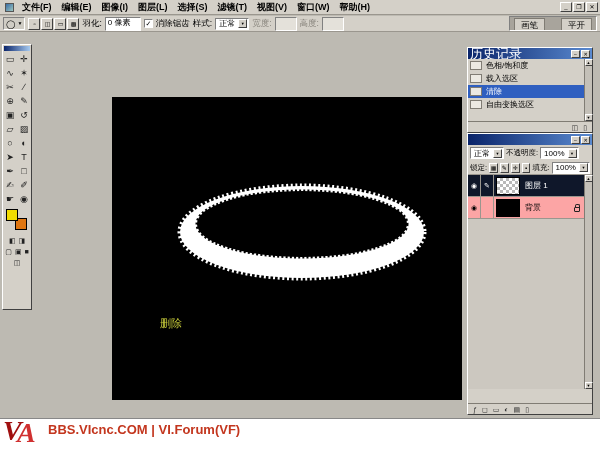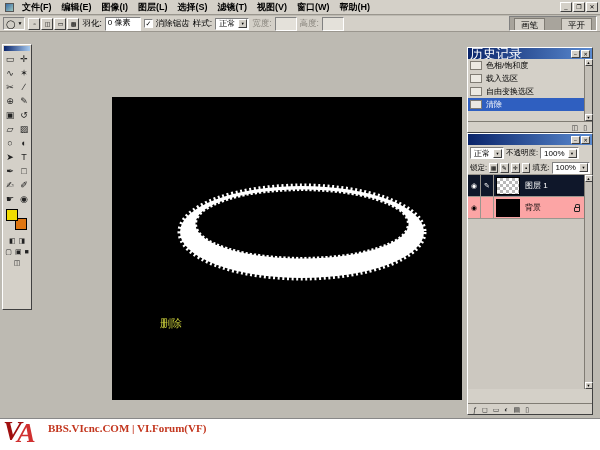--- a/index.html
+++ b/index.html
@@ -82,21 +82,21 @@
   .badge{display:flex;justify-content:center;}
   .padlock{width:6px;height:5px;border:1px solid #222;border-radius:1px;position:relative;margin-top:3px;}
   .padlock:before{content:"";position:absolute;top:-4px;left:0;width:3px;height:3px;border:1px solid #222;border-bottom:none;border-radius:2px 2px 0 0;}
 
   
   .footer{position:absolute;left:0;top:418px;width:600px;height:32px;background:#fff;border-top:1px solid #888;}
   .valogo{position:absolute;left:3px;top:1px;width:40px;height:30px;font-family:"Liberation Serif","DejaVu Serif",serif;font-style:italic;font-weight:bold;}
   .valogo .v{position:absolute;left:0;top:-5px;font-size:28px;color:#a01010;}
   .valogo .a{position:absolute;left:14px;top:-3px;font-size:28px;color:#d03030;}
   .ftext{position:absolute;left:48px;top:3px;}
-  .fl1{color:#c3361e;font-weight:bold;font-size:11px;font-family:Liberation Serif, serif;}
+  .fl1{color:#c3361e;font-weight:bold;font-size:13px;font-family:Liberation Sans, sans-serif;}
   .fl2{color:#3a3a3a;font-size:9px;margin-top:2px;font-family:"DejaVu Sans Mono","Liberation Mono",monospace;}
 </style>
 </head>
 <body>
 
 <div class="screen">
 
   <div class="menubar">
     <span class="appicon"></span>
     <span class="menu">文件(F)</span>
@@ -205,27 +205,27 @@
     </div>
     <div class="plist">
       <div class="hrow">
         <span class="hicon"></span>
         <span class="hlabel">色相/饱和度</span>
       </div>
       <div class="hrow">
         <span class="hicon"></span>
         <span class="hlabel">载入选区</span>
       </div>
+      <div class="hrow sel">
+        <span class="hicon"></span>
+        <span class="hlabel">清除</span>
+      </div>
       <div class="hrow">
         <span class="hicon"></span>
         <span class="hlabel">自由变换选区</span>
-      </div>
-      <div class="hrow sel">
-        <span class="hicon"></span>
-        <span class="hlabel">清除</span>
       </div>
       <div class="vscroll">
         <span class="sarrow">▲</span>
         <span class="sarrow">▼</span>
       </div>
     </div>
     <div class="pbottom right">
       <span class="pbicon">◫</span>
       <span class="pbicon">▯</span>
     </div>

